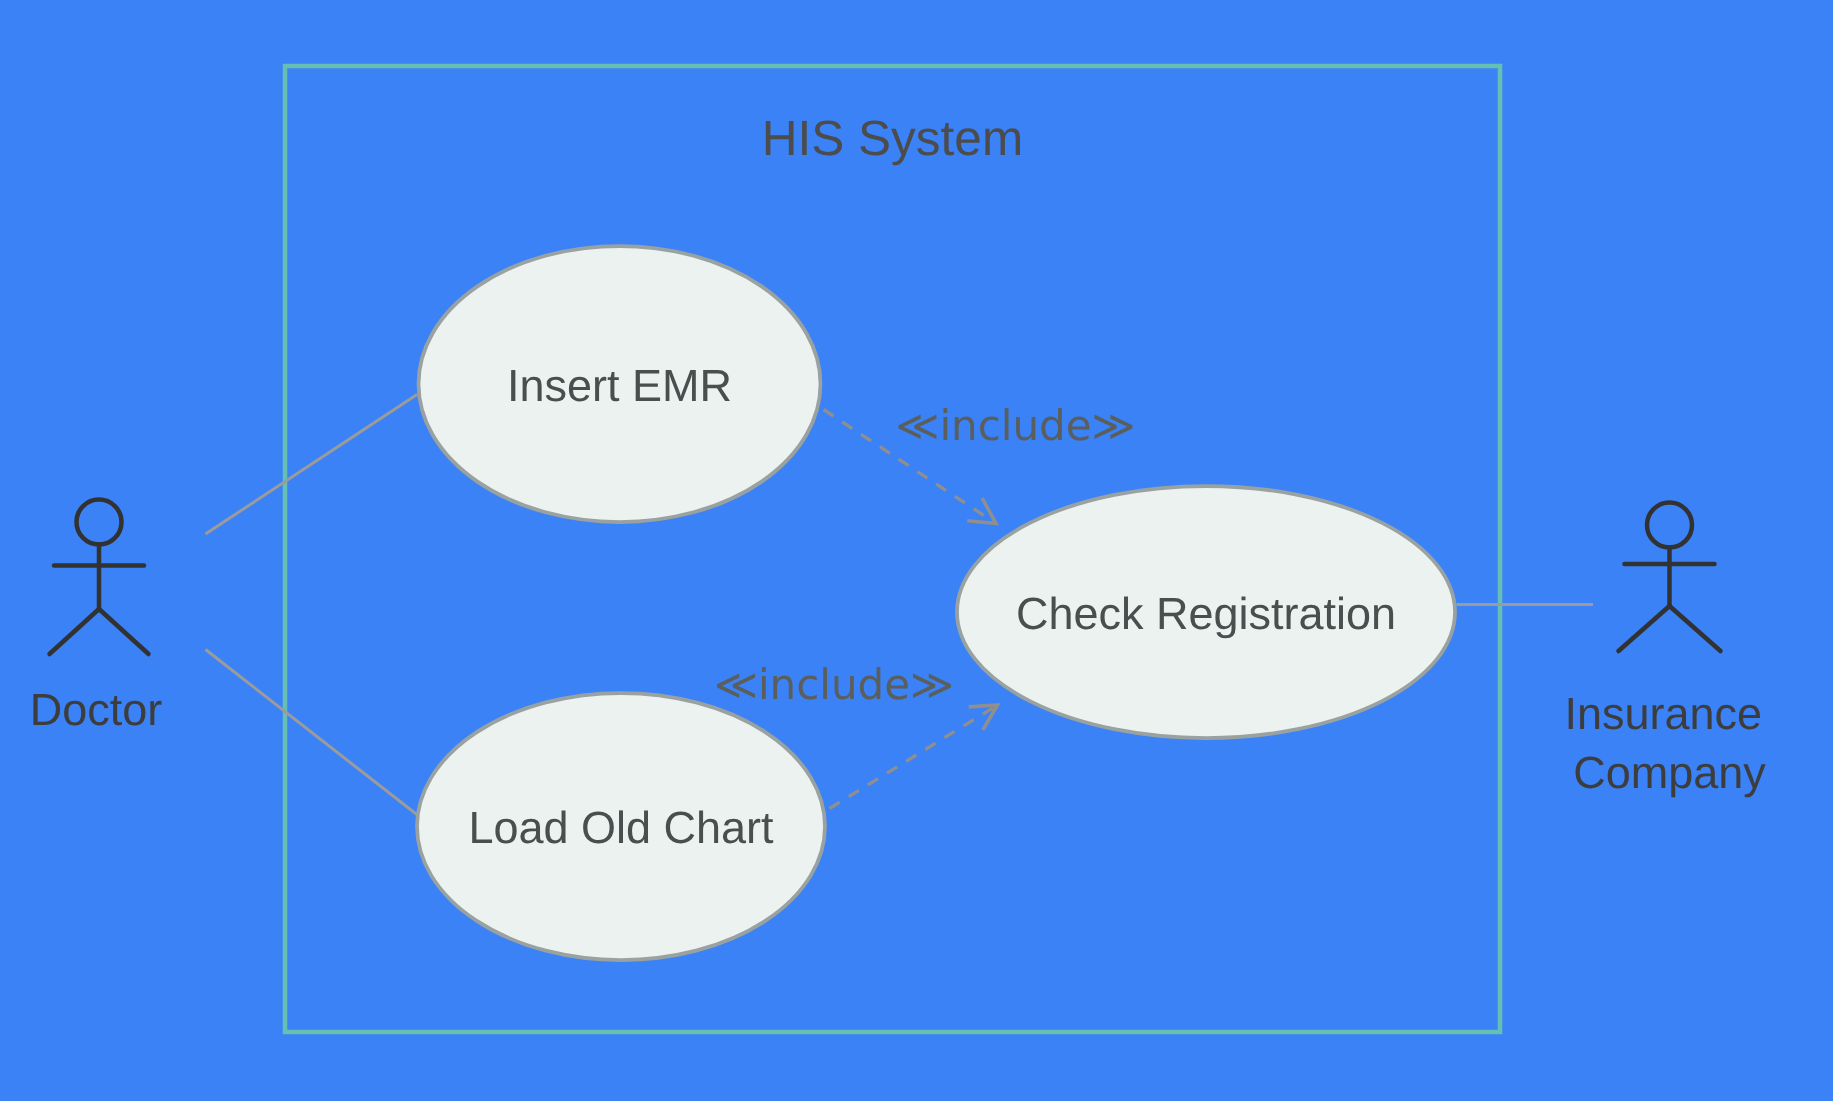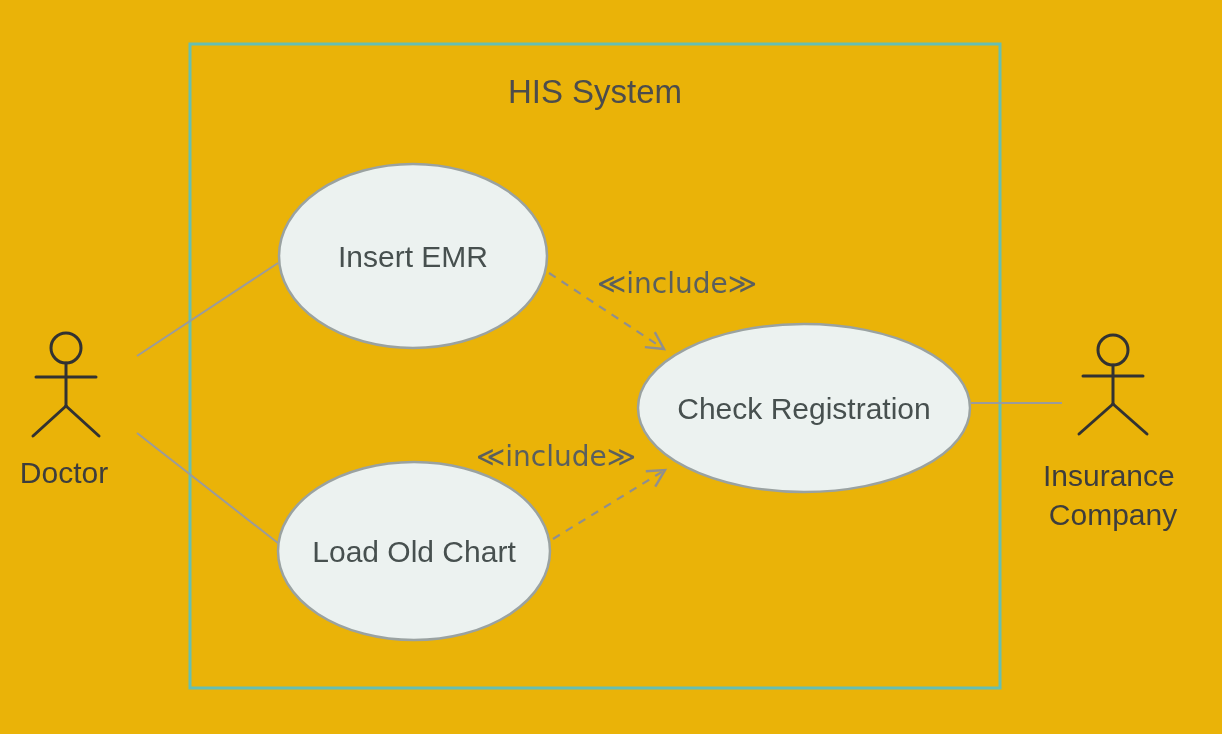--- a/index.html
+++ b/index.html
@@ -4,21 +4,21 @@
 <style>
   html, body {
     margin: 0;
     padding: 0;
     background: #ffffff;
   }
   .stage {
     position: relative;
     width: 1222px;
     height: 734px;
-    background: #eab308;
+    background: #3b82f6;
     overflow: hidden;
     font-family: "Liberation Sans", sans-serif;
   }
   svg text {
     font-family: "Liberation Sans", sans-serif;
   }
   .title-text {
     font-size: 33px;
     fill: #4c4c4c;
     text-anchor: middle;

